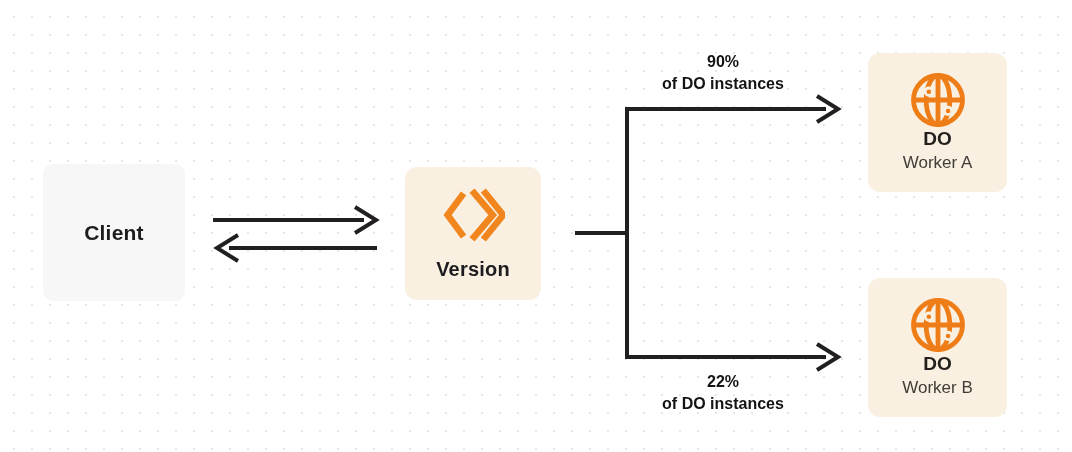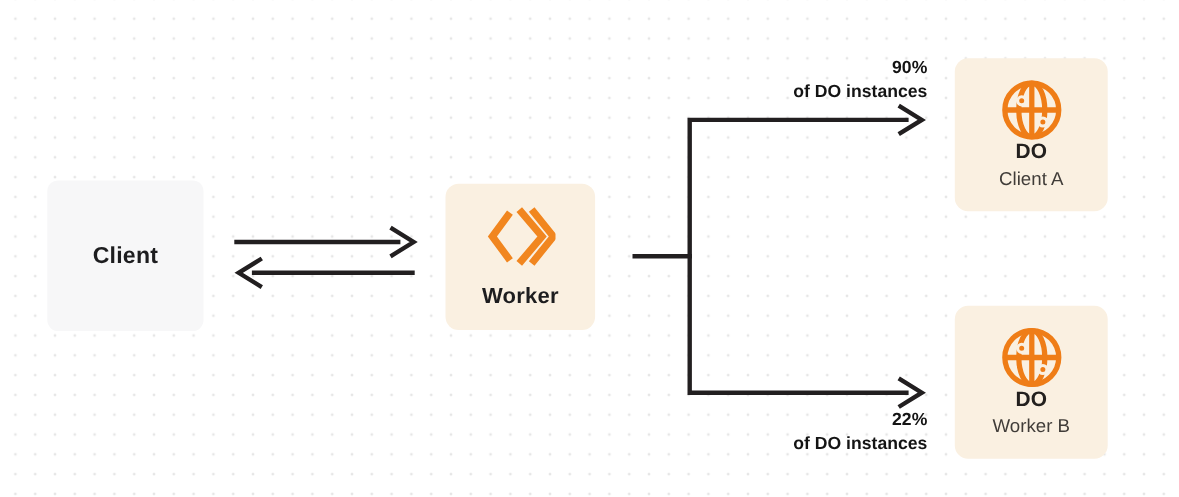--- a/index.html
+++ b/index.html
@@ -25,21 +25,21 @@
   }
   .node-gray{background:#f7f7f8;border-radius:10px;}
   .node-cream{background:#faf0e1;border-radius:12px;}
   .node-label{
     font-weight:bold;font-size:21px;color:#1d1d1f;letter-spacing:.2px;
   }
   .worker-node .node-label{margin-top:14px;font-size:20px;}
   .do-title{font-weight:bold;font-size:19px;color:#23201e;}
   .do-subtitle{font-size:17px;color:#403c38;margin-top:3px;}
   .pct-label{
-    position:absolute;width:240px;text-align:right;
+    position:absolute;width:240px;text-align:center;
     font-weight:bold;font-size:16px;line-height:22px;color:#141414;
   }
   .icon-wrap{line-height:0;}
 </style>
 </head>
 <body>
 
 <div class="canvas">
 
   <svg class="connectors" viewBox="0 0 1072 452" fill="none" stroke="#221f20" stroke-width="4" stroke-linecap="butt" stroke-linejoin="miter">
@@ -62,36 +62,36 @@
   </div>
 
   <div class="node node-cream worker-node" style="left:405px;top:167px;width:136px;height:133px;">
     <span class="icon-wrap">
       <svg width="64" height="58" viewBox="0 0 68 60" fill="none" stroke="#f1861f" stroke-width="7" stroke-linecap="butt" stroke-linejoin="miter">
         <polyline points="24,7 7,30 24,53"></polyline>
         <polyline points="33,4 55,30 33,56"></polyline>
         <polyline points="45,4 66,30 45,56"></polyline>
       </svg>
     </span>
-    <div class="node-label">Worker</div>
+    <div class="node-label">Version</div>
   </div>
 
   <div class="node node-cream" style="left:868px;top:53px;width:139px;height:139px;">
     <span class="icon-wrap">
       <svg width="56" height="56" viewBox="0 0 64 64" fill="none" stroke="#ef7d17" stroke-width="5.5">
         <circle cx="32" cy="32" r="28"></circle>
         <line x1="5" y1="32" x2="59" y2="32"></line>
         <line x1="32" y1="4.5" x2="32" y2="59.5"></line>
         <ellipse cx="32" cy="32" rx="13.5" ry="28"></ellipse>
         <circle cx="21.5" cy="22.5" r="4.2" fill="#ef7d17" stroke="#faf0e1" stroke-width="3.2"></circle>
         <circle cx="43.5" cy="44.5" r="4.2" fill="#ef7d17" stroke="#faf0e1" stroke-width="3.2"></circle>
       </svg>
     </span>
     <div class="do-title">DO</div>
-    <div class="do-subtitle">Client A</div>
+    <div class="do-subtitle">Worker A</div>
   </div>
 
   <div class="node node-cream" style="left:868px;top:278px;width:139px;height:139px;">
     <span class="icon-wrap">
       <svg width="56" height="56" viewBox="0 0 64 64" fill="none" stroke="#ef7d17" stroke-width="5.5">
         <circle cx="32" cy="32" r="28"></circle>
         <line x1="5" y1="32" x2="59" y2="32"></line>
         <line x1="32" y1="4.5" x2="32" y2="59.5"></line>
         <ellipse cx="32" cy="32" rx="13.5" ry="28"></ellipse>
         <circle cx="21.5" cy="22.5" r="4.2" fill="#ef7d17" stroke="#faf0e1" stroke-width="3.2"></circle>

